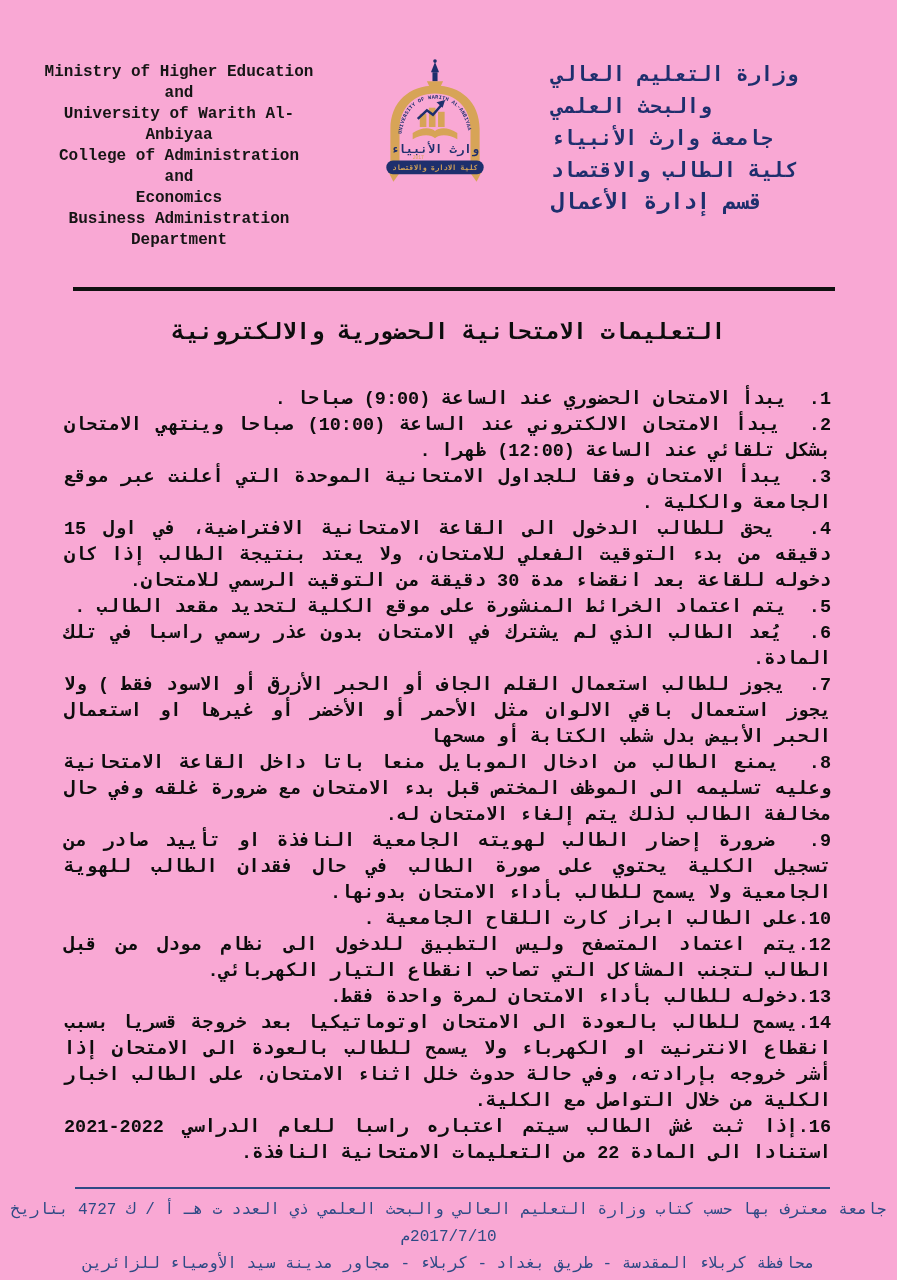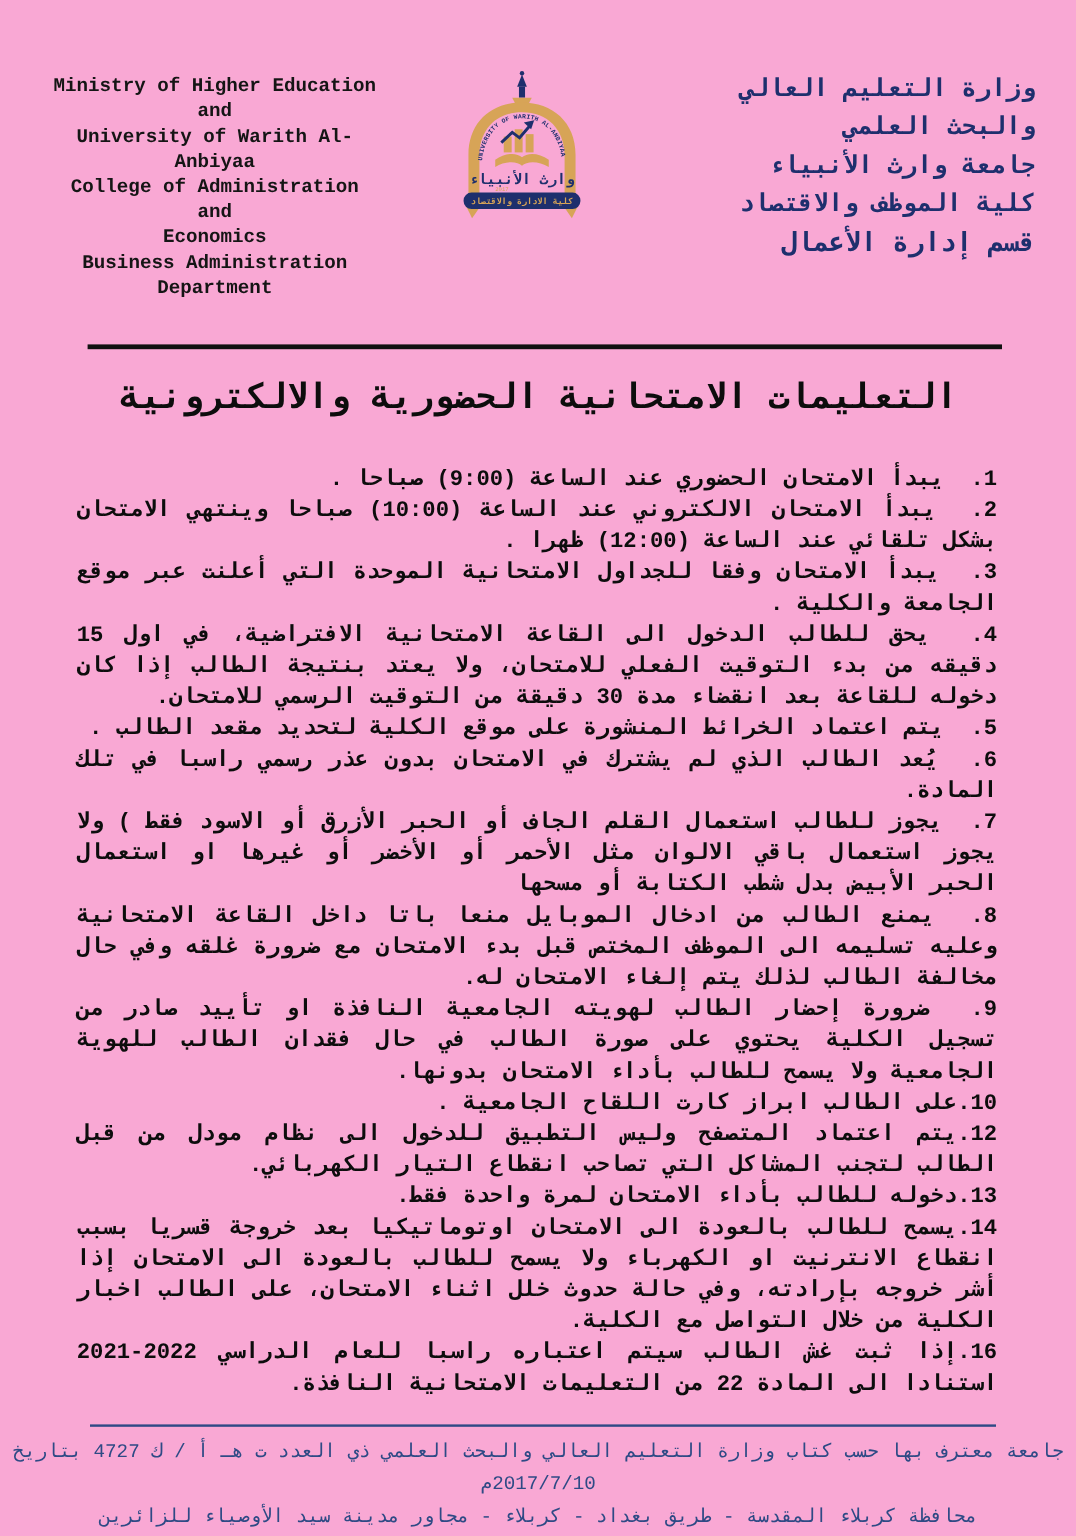--- a/index.html
+++ b/index.html
@@ -11,30 +11,30 @@
   .header{
     display:flex;justify-content:space-between;align-items:flex-start;
     padding:56px 34px 0 40px;box-sizing:border-box;
   }
   .hdr-en{
     width:278px;text-align:center;color:#151515;font-weight:bold;
     font-size:16px;line-height:21px;margin-top:6px;
   }
   .hdr-logo{width:122px;margin-top:0;}
   .hdr-ar{
-    width:312px;text-align:right;color:#1e2f6d;font-weight:bold;
+    width:312px;text-align:left;color:#1e2f6d;font-weight:bold;
     font-size:20.5px;line-height:32px;margin-top:4px;direction:rtl;
   }
   .hdr-ar .dept{font-size:22px;}
   
   .rule-black{height:4px;background:#111111;margin:36px 62px 0 73px;}
   
   .doc-title{
     margin-top:18px;text-align:center;direction:rtl;
-    font-size:29px;font-weight:bold;color:#0d0d0d;line-height:48px;
+    font-size:23px;font-weight:bold;color:#0d0d0d;line-height:48px;
   }
   
   .list{
     margin:30px 66px 0 64px;direction:rtl;color:#0d0d0d;
     font-weight:bold;font-size:18.5px;line-height:26px;
   }
   .item{text-align:justify;}
   .item .num{white-space:pre;}
   
   .footer{margin-top:20px;}
@@ -96,21 +96,21 @@
         <text x="38" y="101.5" font-size="4.6" fill="#d7a457">2017</text>
 
         <rect x="12" y="103" width="96" height="13.5" rx="6.5" fill="#1e2f6d"></rect>
         <text x="60" y="112.8" text-anchor="middle" font-size="7" font-weight="bold" fill="#d7a457">كلية الادارة والاقتصاد</text>
       </svg>
     </div>
 
     <div class="hdr-ar" id="hdr-ar">
         <div>وزارة التعليم العالي والبحث العلمي</div>
         <div>جامعة وارث الأنبياء</div>
-        <div>كلية الموظف والاقتصاد</div>
+        <div>كلية الطالب والاقتصاد</div>
         <div class="dept">قسم إدارة الأعمال</div>
       </div>
   </div>
 
   <div class="rule-black"></div>
 
   <div class="doc-title">التعليمات الامتحانية الحضورية والالكترونية</div>
 
   <div class="list" id="list">
       <div class="item"><span class="num">1.&nbsp; </span><span>يبدأ الامتحان الحضوري عند الساعة (9:00) صباحا .</span></div>

